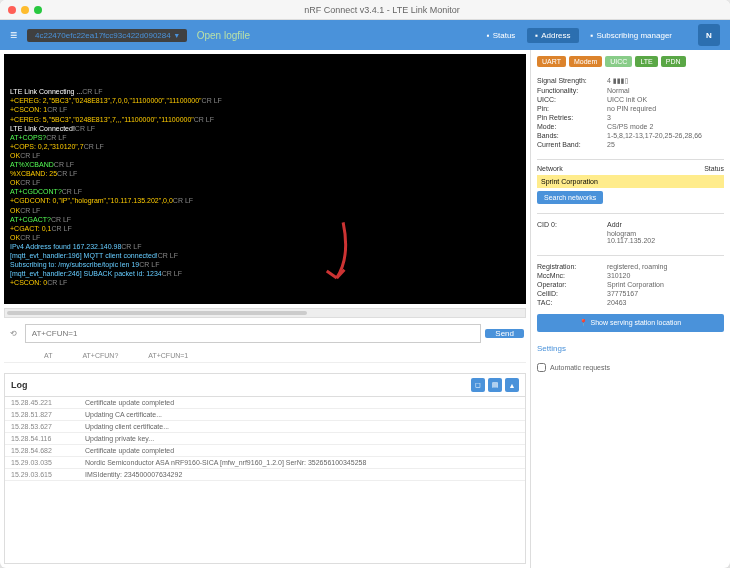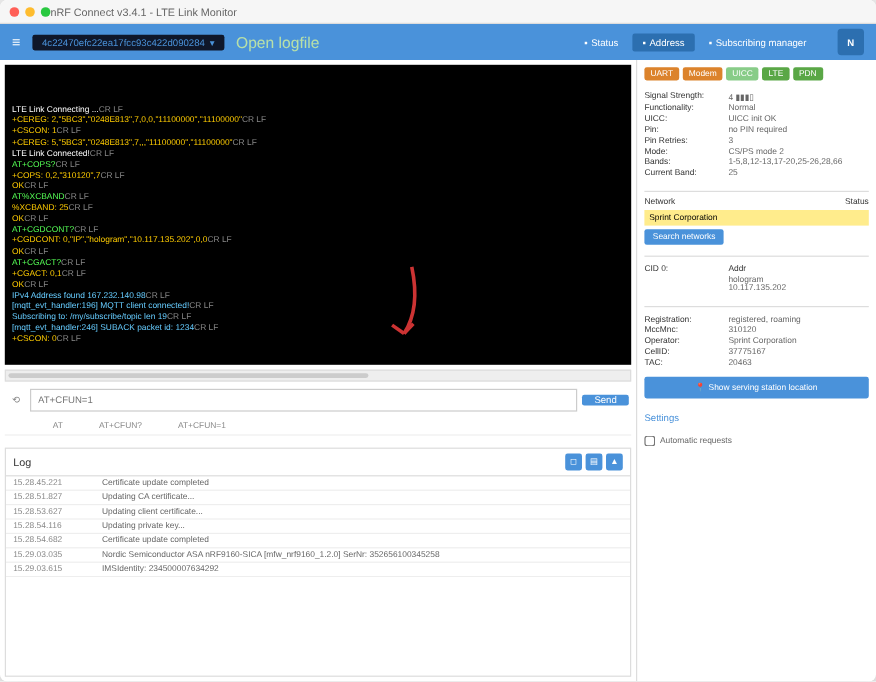--- a/index.html
+++ b/index.html
@@ -2,43 +2,43 @@
 <html><head>
 <meta charset="utf-8">
 <style>
 *{box-sizing:border-box;margin:0;padding:0;font-family:-apple-system,BlinkMacSystemFont,"Segoe UI",Arial,sans-serif}
 body{background:#f0f0f0;width:730px;height:568px;overflow:hidden;font-size:8px}
 .window{width:730px;height:568px;background:#fff;border-radius:6px;box-shadow:0 4px 24px rgba(0,0,0,.2);overflow:hidden;position:relative}
 .titlebar{height:20px;background:#f6f6f6;display:flex;align-items:center;padding:0 8px;border-bottom:1px solid #ddd}
 .traffic{display:flex;gap:5px}
 .dot{width:8px;height:8px;border-radius:50%}
 .dr{background:#ff5f57}.dy{background:#febc2e}.dg{background:#28c840}
-.titlebar .title{flex:1;text-align:left;color:#666;font-size:9px}
+.titlebar .title{flex:1;text-align:center;color:#666;font-size:9px}
 .toolbar{height:30px;background:#4a92da;display:flex;align-items:center;padding:0 10px;gap:10px}
 .hamburger{color:#fff;font-size:12px}
-.device{background:#0f172a;color:#4a92da;padding:2px 8px;font-size:8px;border-radius:2px;display:flex;align-items:flex-end;gap:4px}
+.device{background:#404040;color:#4a92da;padding:2px 8px;font-size:8px;border-radius:2px;display:flex;align-items:flex-end;gap:4px}
 .toolbar-btns{display:flex;gap:4px;margin-left:auto}
 .tb{padding:3px 8px;font-size:8px;color:#fff;border-radius:2px;display:flex;align-items:center;gap:3px}
 .tb.active{background:#2c6fb0}
 .logo{margin-left:8px;width:22px;height:22px;background:#2c6fb0;border-radius:3px;display:flex;align-items:center;justify-content:center;color:#fff;font-weight:bold}
 .body{display:flex;height:calc(100% - 50px)}
 .left{flex:1;display:flex;flex-direction:column;padding:4px;gap:4px;min-width:0}
 .terminal{background:#000;color:#fff;font-family:Menlo,Consolas,monospace;font-size:7px;padding:6px;height:250px;overflow:hidden;position:relative;white-space:pre;line-height:1.3}
 .terminal .y{color:#ffcc00}.terminal .g{color:#5f5}.terminal .c{color:#6cf}.terminal .gy{color:#888}.terminal .w{color:#fff}
 .arrow{position:absolute;top:165px;left:310px;color:#c33;font-size:40px;transform:rotate(-20deg);pointer-events:none}
 .scroll{height:10px;background:#eee;border:1px solid #ddd;position:relative}
 .scroll::after{content:'';position:absolute;left:2px;top:2px;width:300px;height:4px;background:#ccc;border-radius:2px}
 .cmdrow{display:flex;gap:4px;align-items:center;padding:2px}
 .maglabel{font-size:8px;color:#888;padding:0 4px}
 .cmd{flex:1;border:1px solid #ccc;padding:4px 6px;font-size:8px;color:#888}
 .send{background:#4a92da;color:#fff;padding:0 10px;font-size:8px;border:none;border-radius:2px}
 .hist{display:flex;gap:30px;padding:3px 40px;font-size:7px;color:#888;border-bottom:1px solid #eee}
 .logpanel{border:1px solid #ddd;margin-top:6px;display:flex;flex-direction:column;flex:1;min-height:0}
 .loghead{display:flex;align-items:center;padding:4px 6px;border-bottom:1px solid #ddd}
-.loghead .lbl{font-size:9px;color:#333;font-weight:400}
+.loghead .lbl{font-size:9px;color:#333;font-weight:700}
 .loghead .ico{margin-left:auto;display:flex;gap:3px}
 .loghead .ico span{width:14px;height:14px;background:#4a92da;color:#fff;font-size:7px;display:flex;align-items:center;justify-content:center;border-radius:2px}
 .logrows{overflow:hidden}
 .logrow{display:flex;font-size:7px;color:#666;border-bottom:1px solid #eee;padding:2px 6px;gap:14px}
 .logrow .ts{width:60px;color:#888}
 .right{width:200px;border-left:1px solid #ddd;padding:6px;display:flex;flex-direction:column;gap:6px;overflow-y:auto;font-size:7px}
 .badges{display:flex;gap:3px;margin-bottom:2px}
 .badge{padding:2px 5px;color:#fff;font-size:7px;border-radius:2px}
 .b-r{background:#dc832c}.b-g{background:#5aa746}.b-og{background:#8c8}
 .kv{display:flex;margin:2px 0}
@@ -64,21 +64,21 @@
     </div>
     <div class="title">nRF Connect v3.4.1 - LTE Link Monitor</div>
   </div>
 
   <div class="toolbar">
     <span class="hamburger">≡</span>
     <div class="device">
       <span>4c22470efc22ea17fcc93c422d090284</span> 
         <span>▾</span>
     </div>
-    <span style="color:#b8e0a8;font-size:13px">Open logfile</span>
+    <span style="color:#b8e0a8;font-size:10px">Open logfile</span>
     <div class="toolbar-btns">
       <div class="tb">▪ <span>Status</span></div>
       <div class="tb active">▪ <span>Address</span></div>
       <div class="tb">▪ <span>Subscribing manager</span></div>
     </div>
     <div class="logo">N</div>
   </div>
 
   <div class="body">
     <div class="left">

